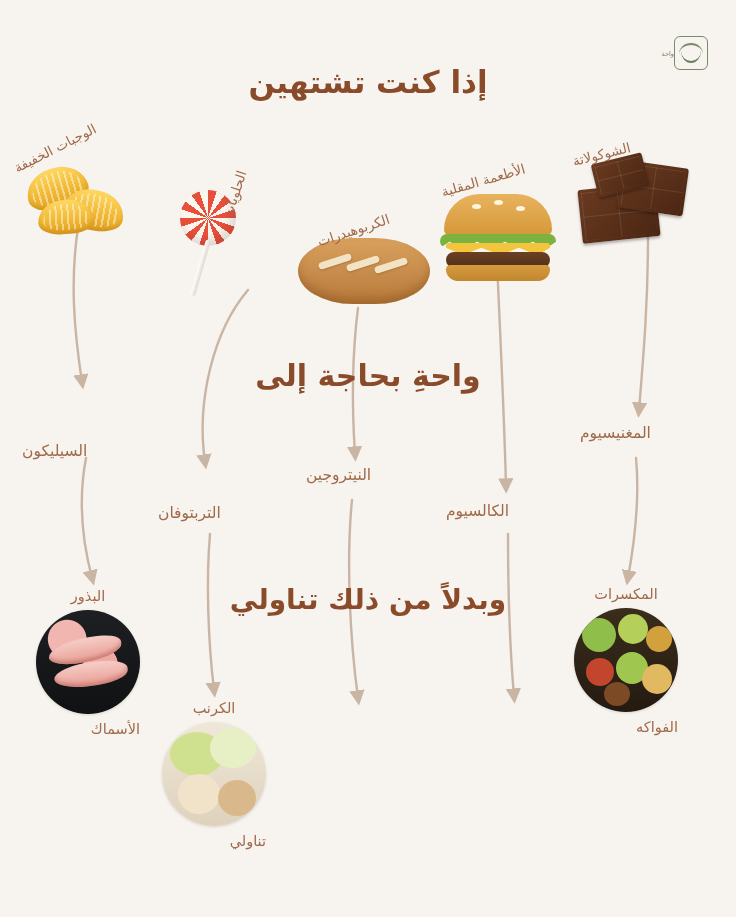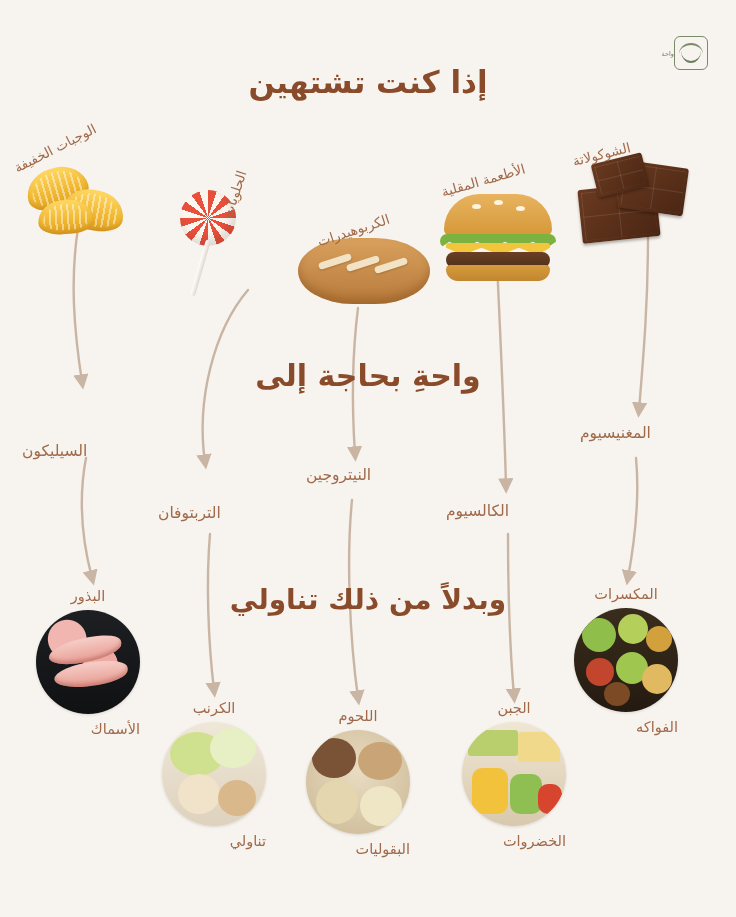--- a/index.html
+++ b/index.html
@@ -372,46 +372,21 @@
       <div class="ph-veg">
         <div class="b" style="left:8px;  top:10px; width:54px; height:44px; background:#cfe08f;"></div>
         <div class="b" style="left:48px; top:6px;  width:46px; height:40px; background:#e7efc4;"></div>
         <div class="b" style="left:16px; top:52px; width:42px; height:40px; background:#f0e3c9;"></div>
         <div class="b" style="left:56px; top:58px; width:38px; height:36px; background:#d9b98c;"></div>
       </div>
     </div>
     <div class="cap">تناولي</div>
   </div>
 
-  <div class="circle-item" style="left:306px; top:730px;">
-    <div class="nut">اللحوم</div>
-    <div class="photo">
-      <div class="ph-legume">
-        <div class="b" style="left:6px;  top:8px;  width:44px; height:40px; background:#7a5236;"></div>
-        <div class="b" style="left:52px; top:12px; width:44px; height:38px; background:#c9a477;"></div>
-        <div class="b" style="left:10px; top:50px; width:42px; height:44px; background:#e4d6ae;"></div>
-        <div class="b" style="left:54px; top:56px; width:42px; height:40px; background:#efe6c6;"></div>
-      </div>
-    </div>
-    <div class="cap">البقوليات</div>
-  </div>
-
-  <div class="circle-item" style="left:462px; top:722px;">
-    <div class="nut">الجبن</div>
-    <div class="photo">
-      <div class="ph-cheese">
-        <div class="b" style="left:6px;  top:8px;  width:50px; height:26px; background:#b9cf6e;"></div>
-        <div class="b" style="left:56px; top:10px; width:42px; height:30px; background:#f0d98a;"></div>
-        <div class="b" style="left:10px; top:46px; width:36px; height:46px; background:#f2c23d; border-radius:10px;"></div>
-        <div class="b" style="left:48px; top:52px; width:32px; height:40px; background:#8fbf52; border-radius:10px;"></div>
-        <div class="b" style="left:76px; top:62px; width:24px; height:30px; background:#d7452e; border-radius:10px;"></div>
-      </div>
-    </div>
-    <div class="cap">الخضروات</div>
-  </div>
+
 
   <div class="circle-item" style="left:574px; top:608px;">
     <div class="nut">المكسرات</div>
     <div class="photo">
       <div class="ph-fruit">
         <div class="b" style="left:8px;  top:10px; width:34px; height:34px; background:#8fbf4a;"></div>
         <div class="b" style="left:44px; top:6px;  width:30px; height:30px; background:#b4d05a;"></div>
         <div class="b" style="left:72px; top:18px; width:26px; height:26px; background:#d2a03c;"></div>
         <div class="b" style="left:12px; top:50px; width:28px; height:28px; background:#c2452e;"></div>
         <div class="b" style="left:42px; top:44px; width:32px; height:32px; background:#9fc64e;"></div>

